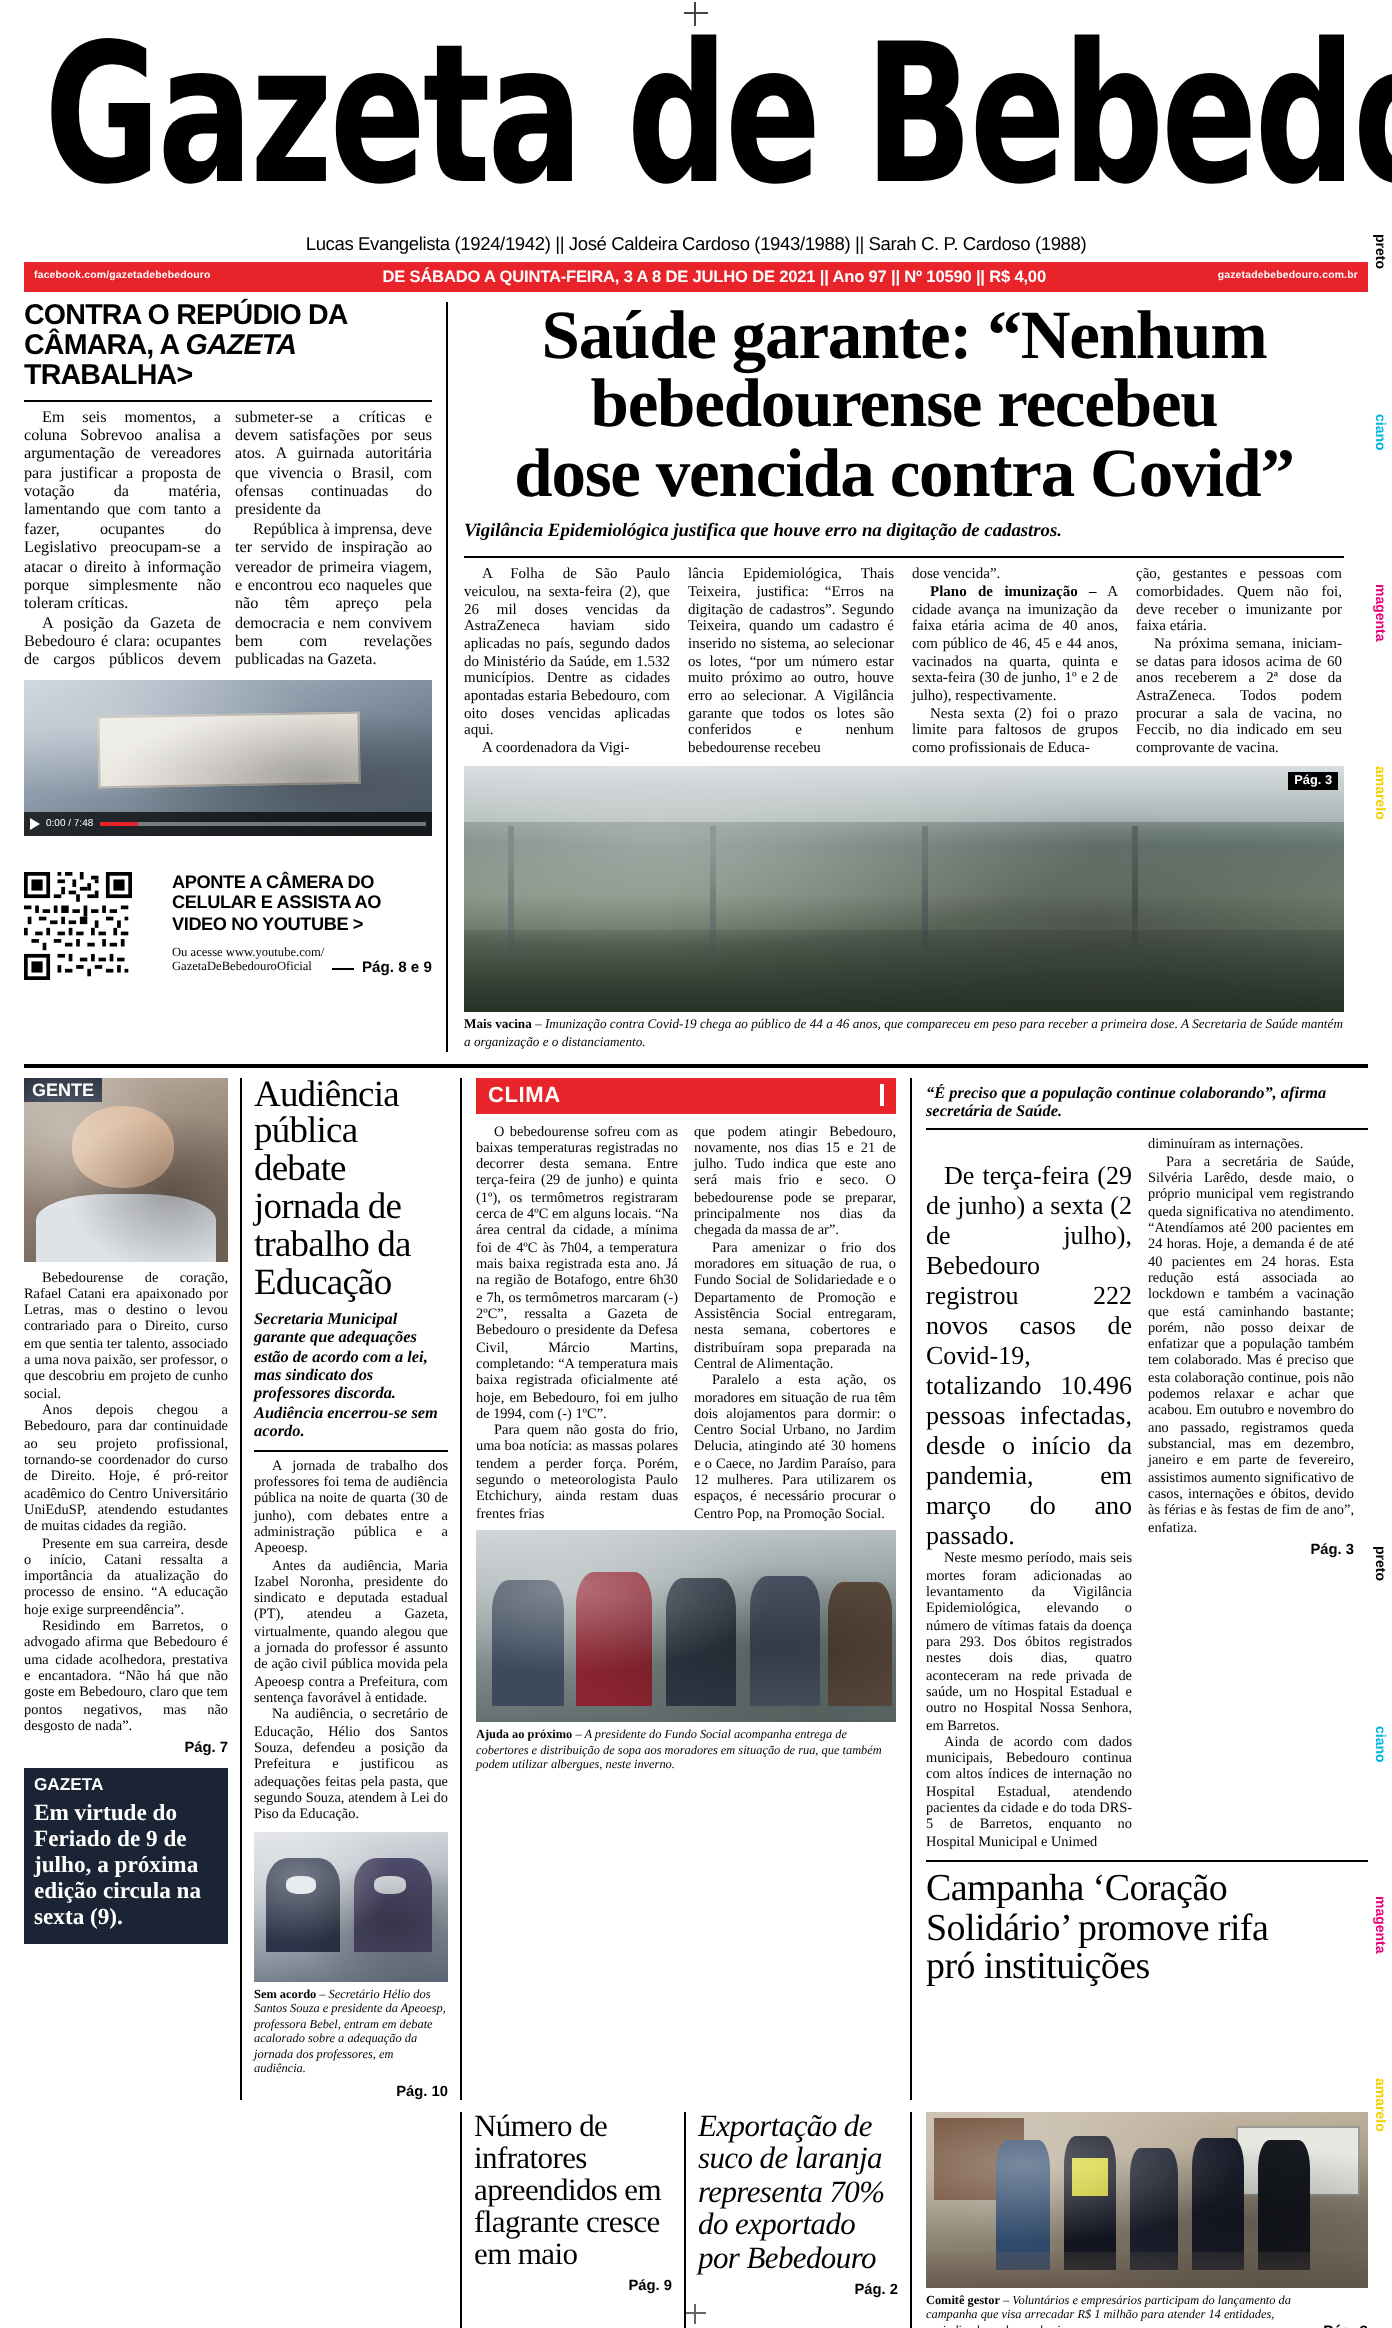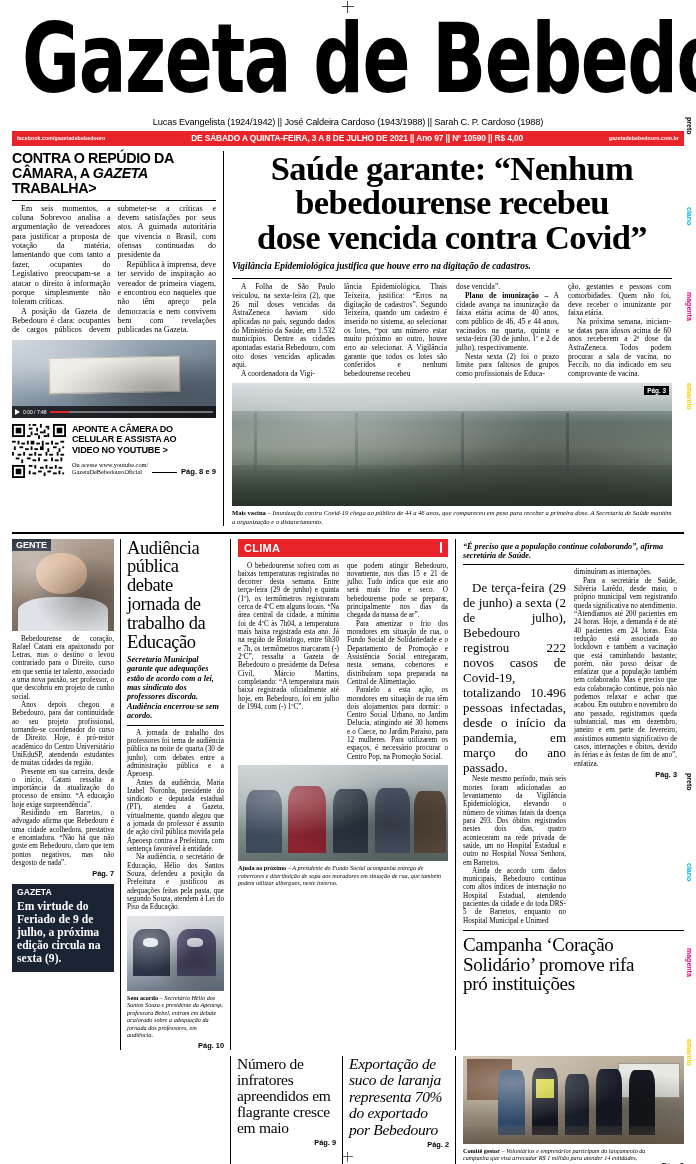--- a/index.html
+++ b/index.html
@@ -106,21 +106,21 @@
     position:absolute; left:0; right:0; bottom:0; height:12px;
     background: rgba(0,0,0,.72); display:flex; align-items:center;
     padding: 0 3px; gap: 3px; z-index: 3;
   }
   .vidbar .ply { width:0;height:0;border-left:5px solid #fff;border-top:3px solid transparent;border-bottom:3px solid transparent; }
   .vidbar .tm { color:#fff; font-family:"Liberation Sans",sans-serif; font-size:5px; }
   .vidbar .track { flex:1; height:2px; background:rgba(255,255,255,.4); position:relative; }
   .vidbar .track i { position:absolute; left:0; top:0; bottom:0; width:12%; background:#e8232a; }
 
   
-  .qrblock { display:flex; gap:6px; margin-top:6px; align-items:flex-start; }
+  .qrblock { display:flex; gap:20px; margin-top:18px; align-items:flex-start; }
   .qr { width:54px; height:54px; flex:none; }
   .qr-txt { flex:1; }
   .qr-head {
     font-family:"Liberation Sans",sans-serif; font-weight:bold;
     font-size:9.1px; line-height:1.18; letter-spacing:-0.2px;
   }
   .qr-sub { font-size:6.3px; line-height:1.2; margin-top:3px; font-family:"Liberation Serif",serif; }
   .pagref {
     font-family:"Liberation Sans",sans-serif; font-weight:bold; font-size:7.6px;
     text-align:right;
@@ -443,20 +443,21 @@
     </div>
 
     <div class="bc3">
       <div class="sec-label">
         <span>CLIMA</span>
         <span class="bar"></span>
       </div>
       <div style="display:flex; gap:8px; margin-top:5px;">
         <div style="width:101px;">
           <div class="body-txt" style="font-size:7.2px;">O bebedourense sofreu com as baixas temperaturas registradas no decorrer desta semana. Entre terça-feira (29 de junho) e quinta (1º), os termômetros registraram cerca de 4ºC em alguns locais. “Na área central da cidade, a mínima foi de 4ºC às 7h04, a temperatura mais baixa registrada esta ano. Já na região de Botafogo, entre 6h30 e 7h, os termômetros marcaram (-) 2ºC”, ressalta a Gazeta de Bebedouro o presidente da Defesa Civil, Márcio Martins, completando: “A temperatura mais baixa registrada oficialmente até hoje, em Bebedouro, foi em julho de 1994, com (-) 1ºC”.</div>
+          <div class="body-txt" style="font-size:7.2px;">Para quem não gosta do frio, uma boa notícia: as massas polares tendem a perder força. Porém, segundo o meteorologista Paulo Etchichury, ainda restam duas frentes frias</div>
         </div>
         <div style="width:101px;">
           <div class="body-txt" style="font-size:7.2px; text-indent:0;">que podem atingir Bebedouro, novamente, nos dias 15 e 21 de julho. Tudo indica que este ano será mais frio e seco. O bebedourense pode se preparar, principalmente nos dias da chegada da massa de ar”.</div>
           <div class="body-txt" style="font-size:7.2px;">Para amenizar o frio dos moradores em situação de rua, o Fundo Social de Solidariedade e o Departamento de Promoção e Assistência Social entregaram, nesta semana, cobertores e distribuíram sopa preparada na Central de Alimentação.</div>
           <div class="body-txt" style="font-size:7.2px;">Paralelo a esta ação, os moradores em situação de rua têm dois alojamentos para dormir: o Centro Social Urbano, no Jardim Delucia, atingindo até 30 homens e o Caece, no Jardim Paraíso, para 12 mulheres. Para utilizarem os espaços, é necessário procurar o Centro Pop, na Promoção Social.</div>
         </div>
       </div>
 
       <div class="photo" style="height:96px; margin-top:4px;">
         <div class="ph-inner" style="background:linear-gradient(175deg,#cdd3d6 0%,#a9b2b4 25%,#7e8a8b 60%,#56605f 100%);"></div>

